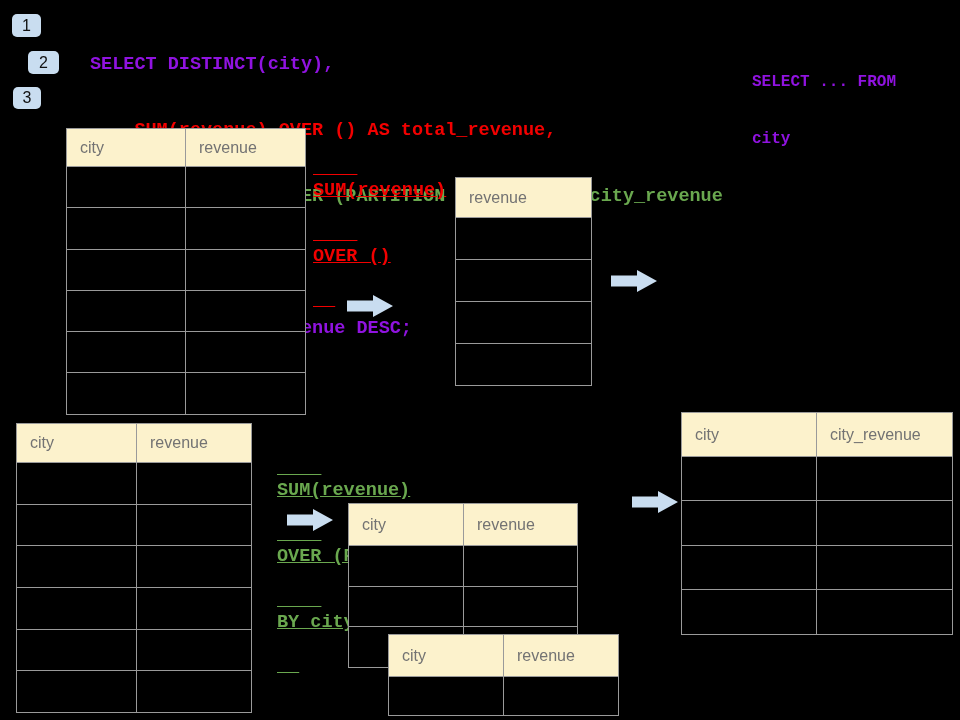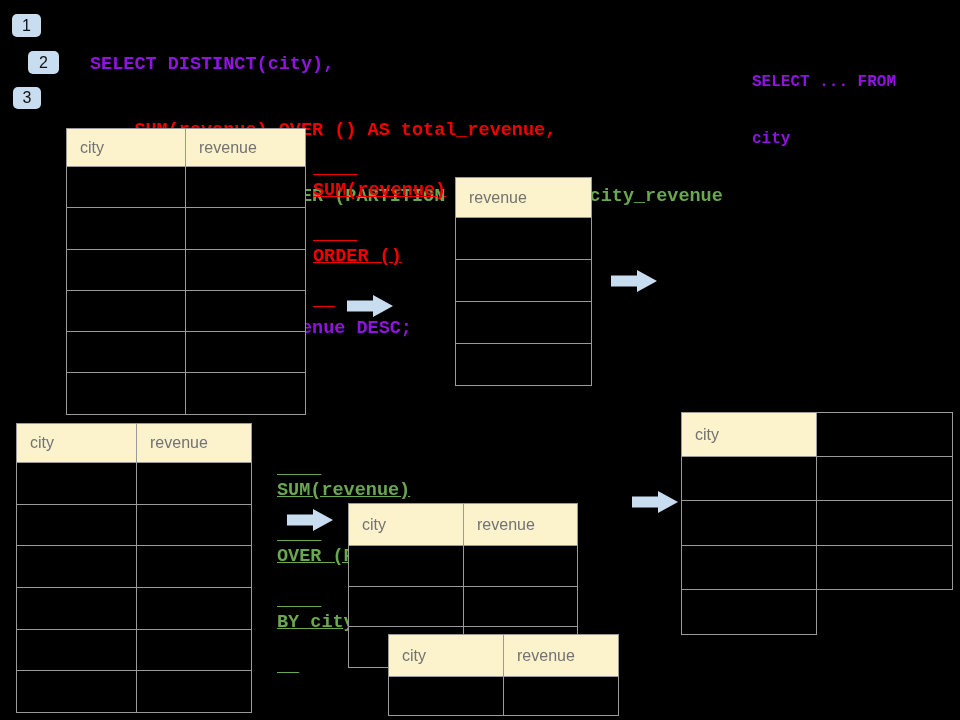--- a/index.html
+++ b/index.html
@@ -45,21 +45,21 @@
     <div class="c-purple">  ORDER by city_revenue DESC;</div>
   </div>
 
   <div class="code code-side c-purple" style="left:752px;top:35px;">
     <div>SELECT ... FROM</div>
     <div>city</div>
   </div>
 
   <div class="code code-anno c-red" style="left:313px;top:136px;">
     <div>SUM(revenue)</div>
-    <div>ORDER ()</div>
+    <div>OVER ()</div>
   </div>
 
   <div class="code code-anno c-green" style="left:277px;top:436px;">
     <div>SUM(revenue)</div>
     <div>OVER (PARTITION</div>
     <div>BY city)</div>
   </div>
 
   <div class="tbl" style="left:66px;top:128px;grid-template-columns:119px 120px;grid-template-rows:38px repeat(6,41.3px);">
     <div class="th">city</div>
@@ -132,20 +132,21 @@
     <div class="td"></div>
       <div class="td"></div>
   </div>
 
   <svg class="arrow" style="left:632px;top:491px;" viewBox="0 0 46 22">
     <path d="M0,5.5 H26 V0 L46,11 L26,22 V16.5 H0 Z" fill="var(--arrow_fill)"></path>
   </svg>
 
   <div class="tbl" style="left:681px;top:412px;grid-template-columns:135px 136px;grid-template-rows:44px repeat(4,44.4px);">
     <div class="th">city</div>
+    <div class="th">city_revenue</div>
     <div class="td"></div>
       <div class="td"></div>
     <div class="td"></div>
       <div class="td"></div>
     <div class="td"></div>
       <div class="td"></div>
     <div class="td"></div>
       <div class="td"></div>
   </div>
 

